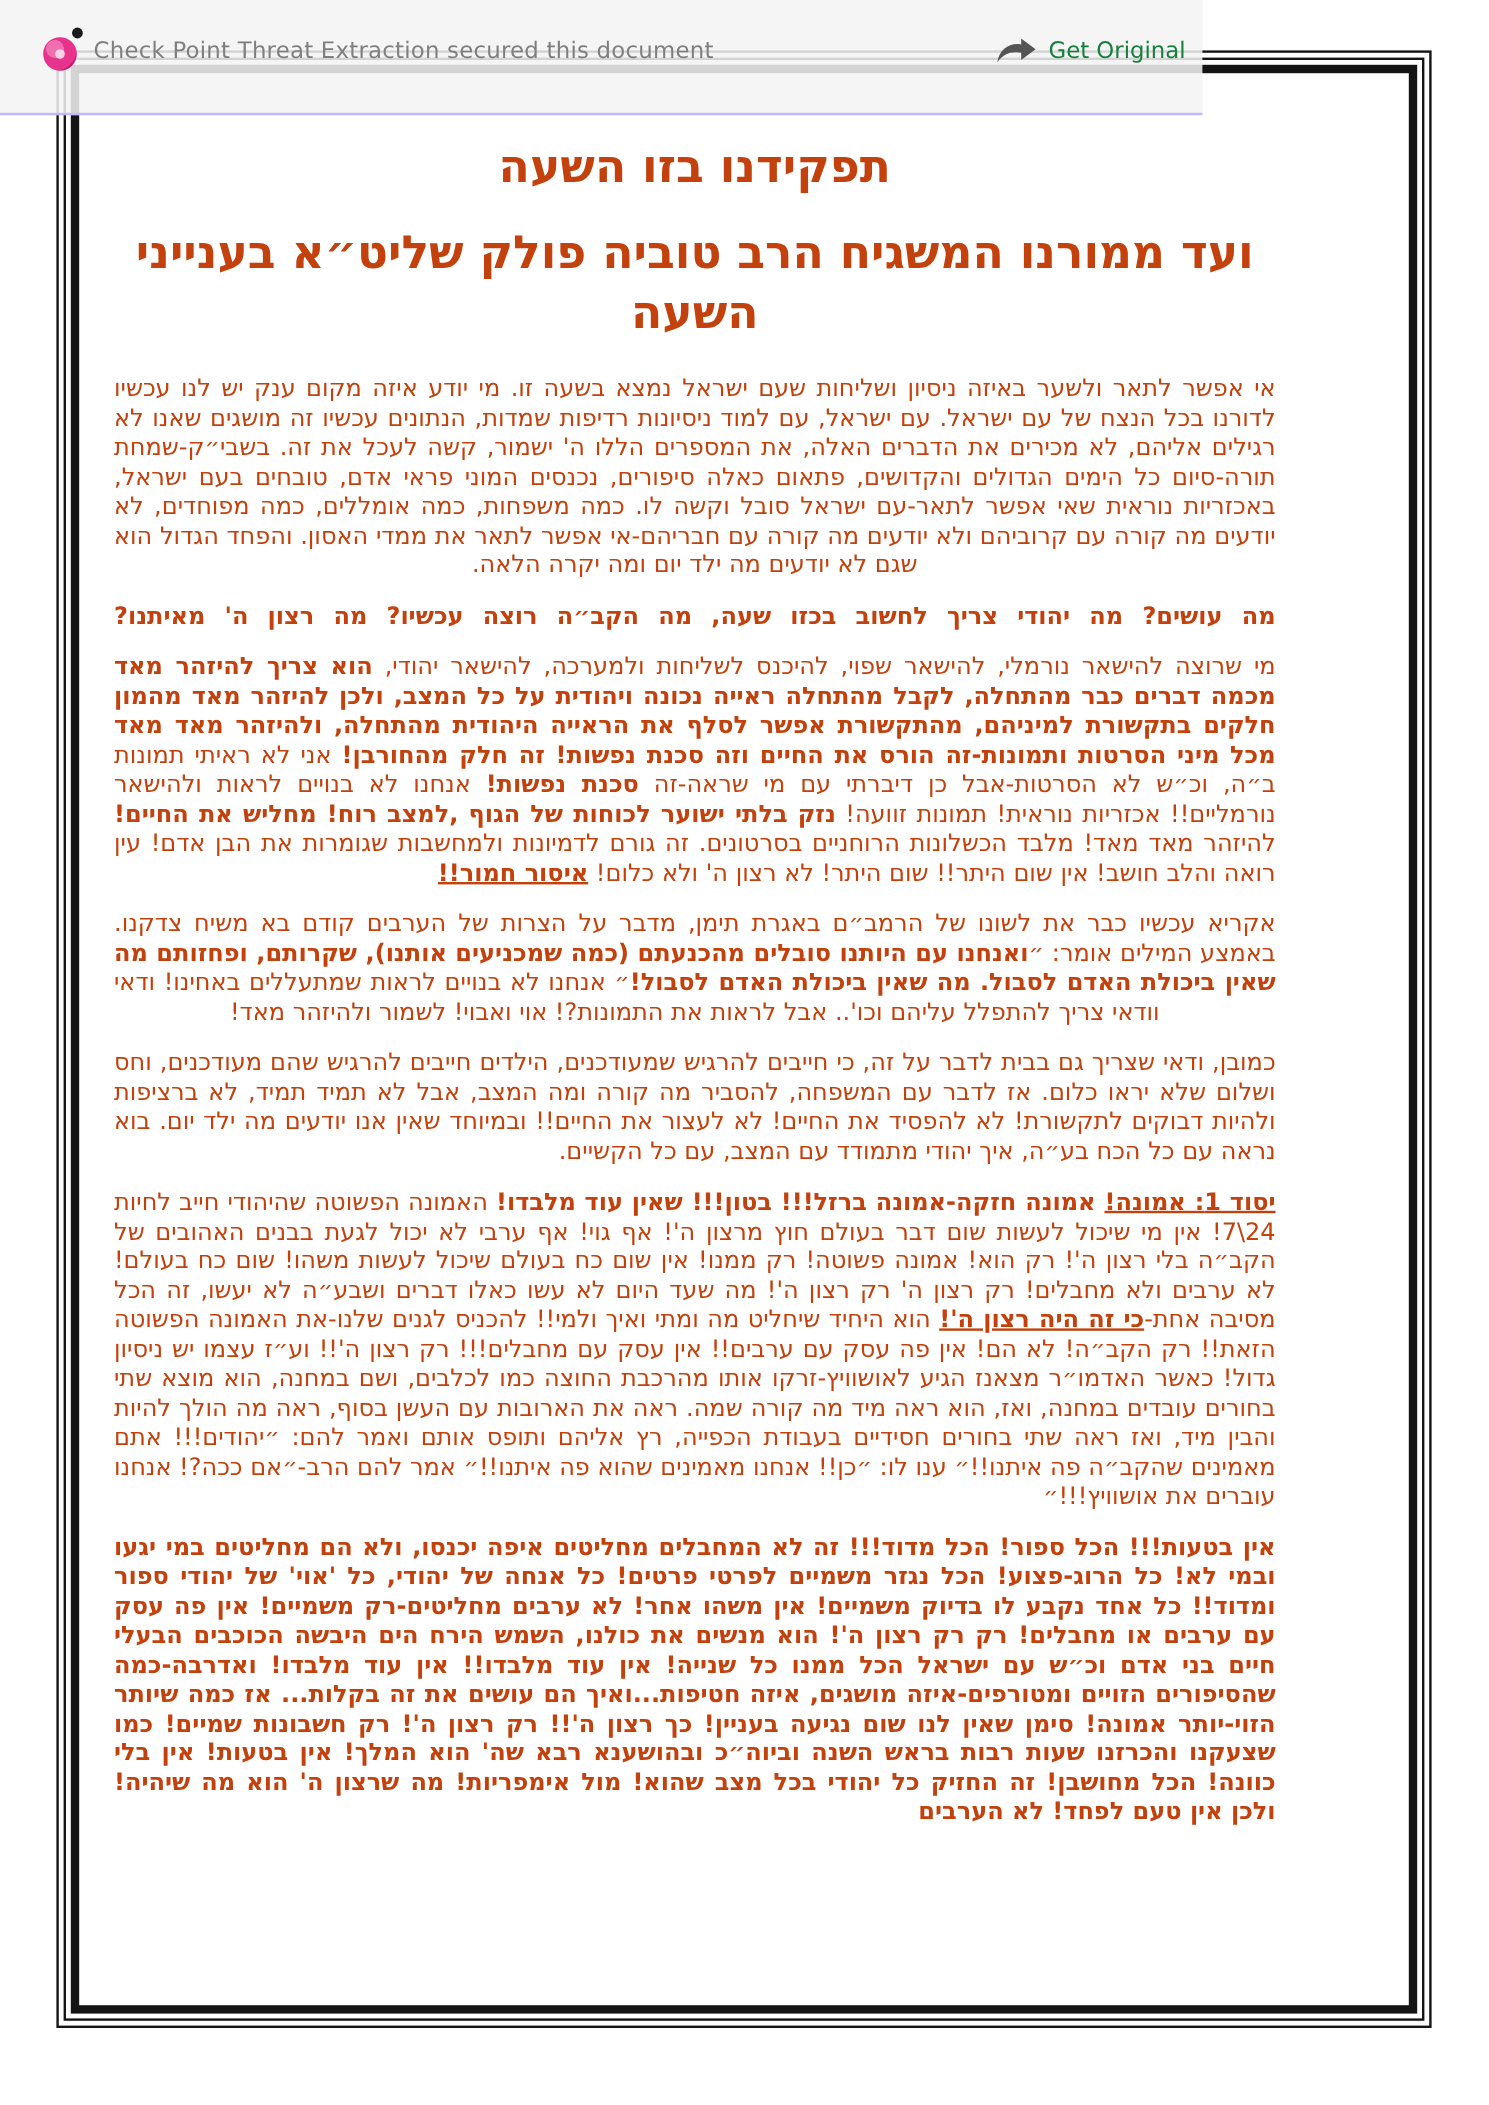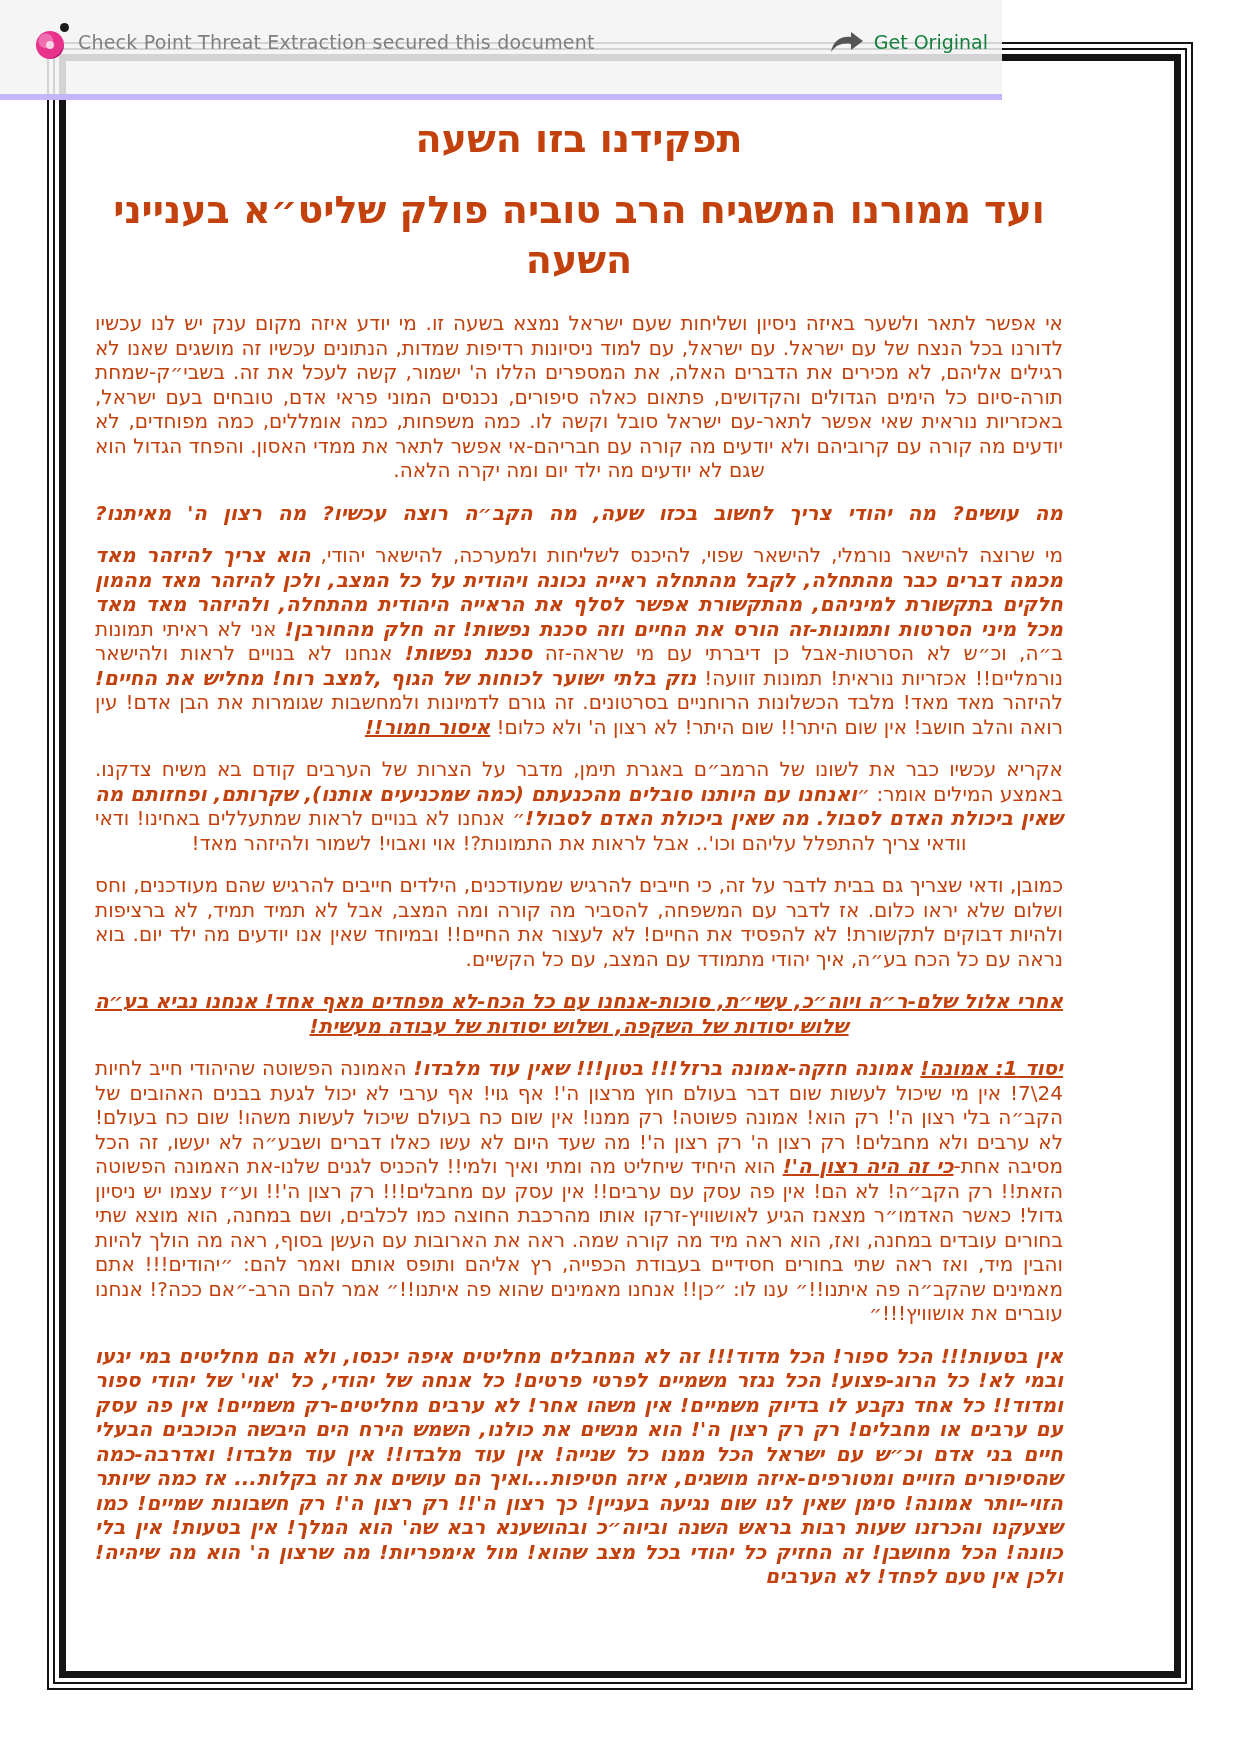--- a/index.html
+++ b/index.html
@@ -5,21 +5,21 @@
   html,body{margin:0;padding:0;}
   body{
     width:1241px;height:1754px;position:relative;background:#ffffff;
     font-family:"DejaVu Sans",sans-serif;overflow:hidden;
   }
 
   
   .banner{
     position:absolute;top:0;left:0;width:1002px;height:94px;
     background:rgba(243,243,243,0.86);
-    border-bottom:6px solid #c4b5fd;
+    border-bottom:2px solid #c4b5fd;
     z-index:5;display:flex;align-items:flex-start;
   }
   .banner-inner{
     width:100%;display:flex;align-items:center;height:56px;margin-top:14px;
     padding:0 14px 0 36px;box-sizing:border-box;
   }
   .cp-logo{position:relative;width:34px;height:38px;flex:0 0 auto;margin-right:8px;}
   .cp-logo .petal{
     position:absolute;left:0;top:8px;width:28px;height:28px;border-radius:50%;
     background:radial-gradient(circle at 35% 35%, #f06fb0 0 28%, #e8338c 29% 70%, #c21f74 71%);
@@ -67,21 +67,21 @@
     text-align:center;font-weight:bold;font-size:38px;line-height:1.3;
     margin:0 0 26px 0;
   }
   .para{
     font-size:20px;line-height:24.5px;margin:0 0 13px 0;
     text-align:justify;text-justify:inter-word;
   }
   .para.center-last{text-align-last:center;}
   .para.stretch{text-align-last:justify;}
   .para.gap-top{margin-top:18px;}
-  .b{font-weight:bold;font-style:italic;}
+  .b{font-weight:bold;}
   .u{text-decoration:underline;}
 </style>
 </head>
 <body>
 
 <div class="banner">
   <div class="banner-inner">
     <span class="cp-logo">
       <span class="petal"></span>
       <span class="hole"></span>
@@ -105,17 +105,16 @@
 
 <div class="doc">
   <div class="title">תפקידנו בזו השעה</div>
   <div class="subtitle">ועד ממורנו המשגיח הרב טוביה פולק שליט״א בענייני השעה</div>
   <div>
       <p class="para center-last"><span>אי אפשר לתאר ולשער באיזה ניסיון ושליחות שעם ישראל נמצא בשעה זו. מי יודע איזה מקום ענק יש לנו עכשיו לדורנו בכל הנצח של עם ישראל. עם ישראל, עם למוד ניסיונות רדיפות שמדות, הנתונים עכשיו זה מושגים שאנו לא רגילים אליהם, לא מכירים את הדברים האלה, את המספרים הללו ה' ישמור, קשה לעכל את זה. בשבי״ק-שמחת תורה-סיום כל הימים הגדולים והקדושים, פתאום כאלה סיפורים, נכנסים המוני פראי אדם, טובחים בעם ישראל, באכזריות נוראית שאי אפשר לתאר-עם ישראל סובל וקשה לו. כמה משפחות, כמה אומללים, כמה מפוחדים, לא יודעים מה קורה עם קרוביהם ולא יודעים מה קורה עם חבריהם-אי אפשר לתאר את ממדי האסון. והפחד הגדול הוא שגם לא יודעים מה ילד יום ומה יקרה הלאה.</span></p>
       <p class="para stretch gap-top"><span class="b">מה עושים? מה יהודי צריך לחשוב בכזו שעה, מה הקב״ה רוצה עכשיו? מה רצון ה' מאיתנו?</span></p>
       <p class="para gap-top"><span>מי שרוצה להישאר נורמלי, להישאר שפוי, להיכנס לשליחות ולמערכה, להישאר יהודי, </span><span class="b">הוא צריך להיזהר מאד מכמה דברים כבר מהתחלה, לקבל מהתחלה ראייה נכונה ויהודית על כל המצב, ולכן להיזהר מאד מהמון חלקים בתקשורת למיניהם, מהתקשורת אפשר לסלף את הראייה היהודית מהתחלה, ולהיזהר מאד מאד מכל מיני הסרטות ותמונות-זה הורס את החיים וזה סכנת נפשות! זה חלק מהחורבן!</span><span> אני לא ראיתי תמונות ב״ה, וכ״ש לא הסרטות-אבל כן דיברתי עם מי שראה-זה </span><span class="b">סכנת נפשות!</span><span> אנחנו לא בנויים לראות ולהישאר נורמליים!! אכזריות נוראית! תמונות זוועה! </span><span class="b">נזק בלתי ישוער לכוחות של הגוף ,למצב רוח! מחליש את החיים!</span><span> להיזהר מאד מאד! מלבד הכשלונות הרוחניים בסרטונים. זה גורם לדמיונות ולמחשבות שגומרות את הבן אדם! עין רואה והלב חושב! אין שום היתר!! שום היתר! לא רצון ה' ולא כלום! </span><span class="b u">איסור חמור!!</span></p>
       <p class="para center-last gap-top"><span>אקריא עכשיו כבר את לשונו של הרמב״ם באגרת תימן, מדבר על הצרות של הערבים קודם בא משיח צדקנו. באמצע המילים אומר: ״</span><span class="b">ואנחנו עם היותנו סובלים מהכנעתם (כמה שמכניעים אותנו), שקרותם, ופחזותם מה שאין ביכולת האדם לסבול. מה שאין ביכולת האדם לסבול!</span><span>״ אנחנו לא בנויים לראות שמתעללים באחינו! ודאי וודאי צריך להתפלל עליהם וכו'.. אבל לראות את התמונות?! אוי ואבוי! לשמור ולהיזהר מאד!</span></p>
       <p class="para gap-top"><span>כמובן, ודאי שצריך גם בבית לדבר על זה, כי חייבים להרגיש שמעודכנים, הילדים חייבים להרגיש שהם מעודכנים, וחס ושלום שלא יראו כלום. אז לדבר עם המשפחה, להסביר מה קורה ומה המצב, אבל לא תמיד תמיד, לא ברציפות ולהיות דבוקים לתקשורת! לא להפסיד את החיים! לא לעצור את החיים!! ובמיוחד שאין אנו יודעים מה ילד יום. בוא נראה עם כל הכח בע״ה, איך יהודי מתמודד עם המצב, עם כל הקשיים.</span></p>
-      <p class="para center-last gap-top"><span class="b u">אחרי אלול שלם-ר״ה ויוה״כ, עשי״ת, סוכות-אנחנו עם כל הכח-לא מפחדים מאף אחד! אנחנו נביא בע״ה שלוש יסודות של השקפה, ושלוש יסודות של עבודה מעשית!</span></p>
       <p class="para gap-top"><span class="b u">יסוד 1: אמונה!</span><span class="b"> אמונה חזקה-אמונה ברזל!!! בטון!!! שאין עוד מלבדו!</span><span> האמונה הפשוטה שהיהודי חייב לחיות 24\7! אין מי שיכול לעשות שום דבר בעולם חוץ מרצון ה'! אף גוי! אף ערבי לא יכול לגעת בבנים האהובים של הקב״ה בלי רצון ה'! רק הוא! אמונה פשוטה! רק ממנו! אין שום כח בעולם שיכול לעשות משהו! שום כח בעולם! לא ערבים ולא מחבלים! רק רצון ה' רק רצון ה'! מה שעד היום לא עשו כאלו דברים ושבע״ה לא יעשו, זה הכל מסיבה אחת-</span><span class="b u">כי זה היה רצון ה'!</span><span> הוא היחיד שיחליט מה ומתי ואיך ולמי!! להכניס לגנים שלנו-את האמונה הפשוטה הזאת!! רק הקב״ה! לא הם! אין פה עסק עם ערבים!! אין עסק עם מחבלים!!! רק רצון ה'!! וע״ז עצמו יש ניסיון גדול! כאשר האדמו״ר מצאנז הגיע לאושוויץ-זרקו אותו מהרכבת החוצה כמו לכלבים, ושם במחנה, הוא מוצא שתי בחורים עובדים במחנה, ואז, הוא ראה מיד מה קורה שמה. ראה את הארובות עם העשן בסוף, ראה מה הולך להיות והבין מיד, ואז ראה שתי בחורים חסידיים בעבודת הכפייה, רץ אליהם ותופס אותם ואמר להם: ״יהודים!!! אתם מאמינים שהקב״ה פה איתנו!!״ ענו לו: ״כן!! אנחנו מאמינים שהוא פה איתנו!!״ אמר להם הרב-״אם ככה?! אנחנו עוברים את אושוויץ!!!״</span></p>
       <p class="para gap-top"><span class="b">אין בטעות!!! הכל ספור! הכל מדוד!!! זה לא המחבלים מחליטים איפה יכנסו, ולא הם מחליטים במי יגעו ובמי לא! כל הרוג-פצוע! הכל נגזר משמיים לפרטי פרטים! כל אנחה של יהודי, כל 'אוי' של יהודי ספור ומדוד!! כל אחד נקבע לו בדיוק משמיים! אין משהו אחר! לא ערבים מחליטים-רק משמיים! אין פה עסק עם ערבים או מחבלים! רק רק רצון ה'! הוא מנשים את כולנו, השמש הירח הים היבשה הכוכבים הבעלי חיים בני אדם וכ״ש עם ישראל הכל ממנו כל שנייה! אין עוד מלבדו!! אין עוד מלבדו! ואדרבה-כמה שהסיפורים הזויים ומטורפים-איזה מושגים, איזה חטיפות...ואיך הם עושים את זה בקלות... אז כמה שיותר הזוי-יותר אמונה! סימן שאין לנו שום נגיעה בעניין! כך רצון ה'!! רק רצון ה'! רק חשבונות שמיים! כמו שצעקנו והכרזנו שעות רבות בראש השנה וביוה״כ ובהושענא רבא שה' הוא המלך! אין בטעות! אין בלי כוונה! הכל מחושבן! זה החזיק כל יהודי בכל מצב שהוא! מול אימפריות! מה שרצון ה' הוא מה שיהיה! ולכן אין טעם לפחד! לא הערבים</span></p>
     </div>
 </div>
 
 </body></html>

